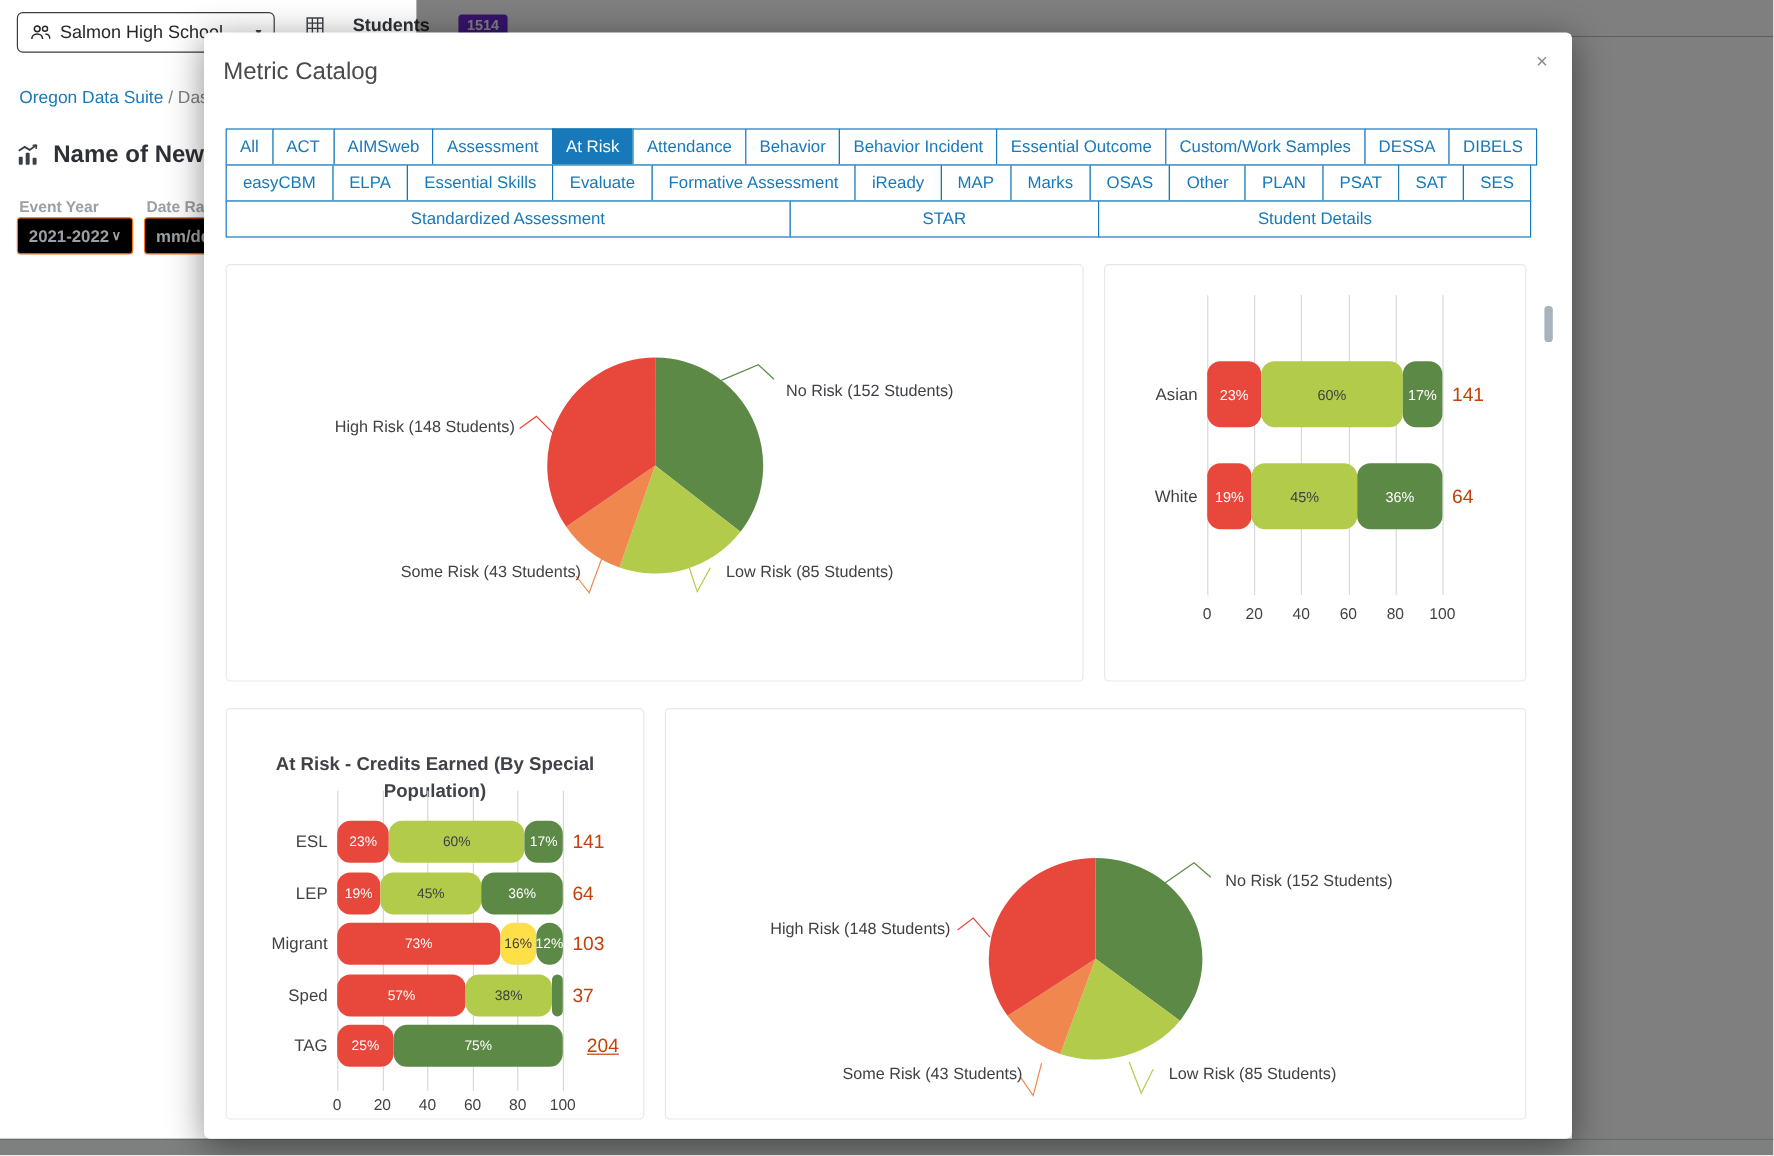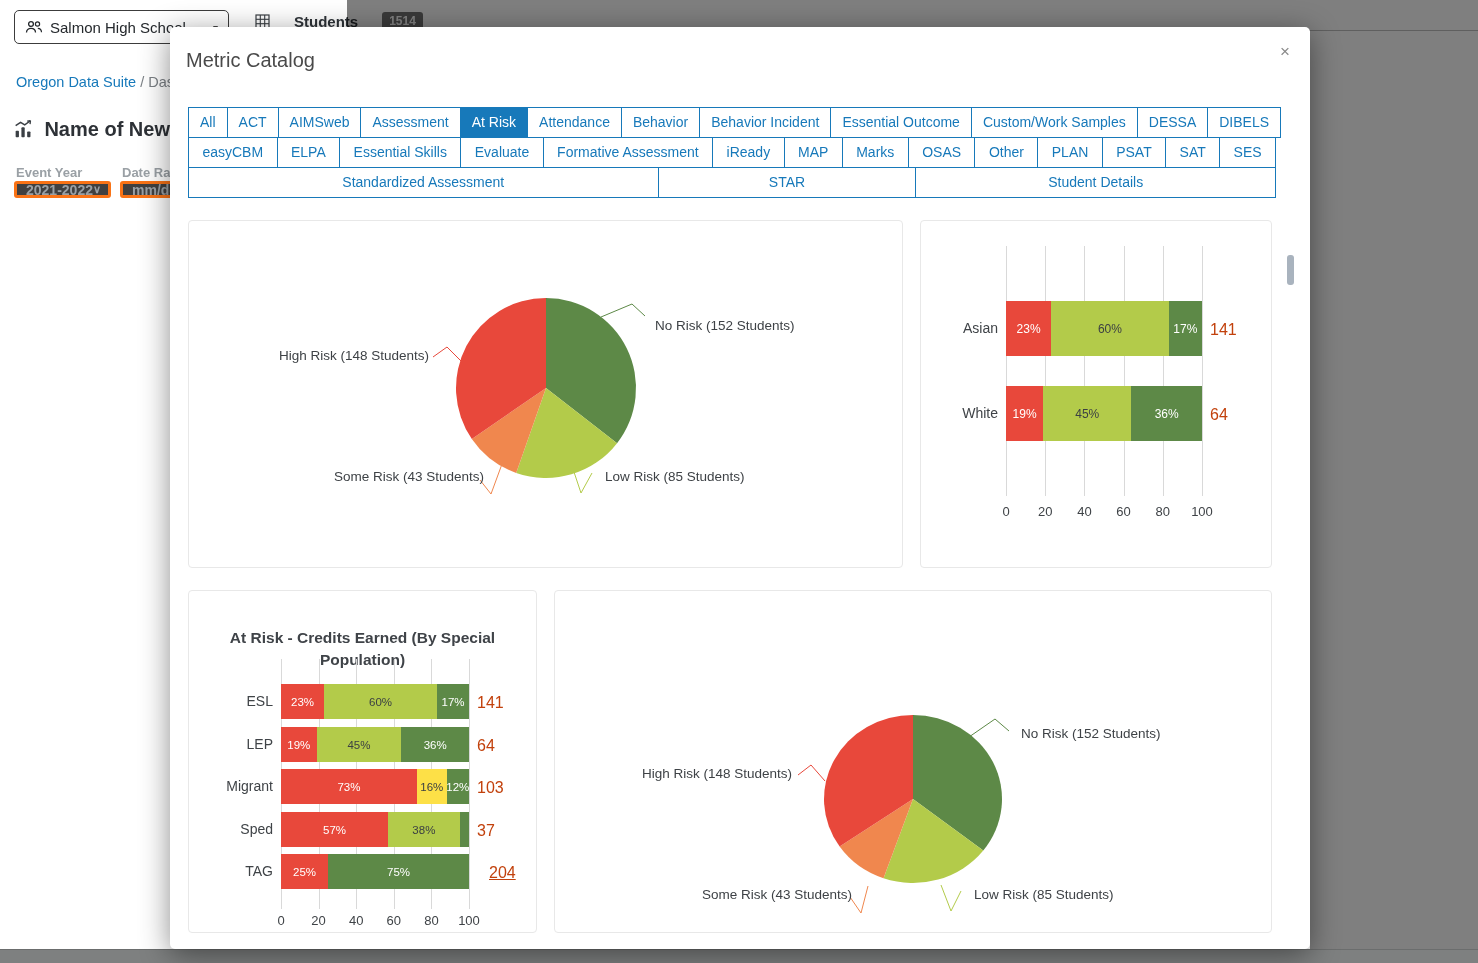--- a/index.html
+++ b/index.html
@@ -8,28 +8,28 @@
   #stage { position:relative; width:1478px; height:963px; overflow:hidden; background:#fff; }
 
   
   .hdr { position:absolute; left:0; top:0; width:1478px; height:31px; background:#fff; z-index:1; }
   .school-btn { position:absolute; left:14px; top:10px; width:215px; height:34px; border:1px solid #3c3c3c;
     border-radius:5px; background:#fff; display:flex; align-items:center; padding:0 10px; gap:7px; z-index:2; }
   .school-btn .txt { font-size:15px; color:#24282c; white-space:nowrap; }
   .school-caret { margin-left:auto; font-size:10px; color:#444; }
   .students-nav { position:absolute; left:255px; top:12px; display:flex; align-items:center; gap:24px; z-index:2; }
   .students-nav .txt { font-size:15px; font-weight:700; color:#2e3338; }
-  .badge { background:#737373; color:#fff; font-size:12px; font-weight:700; padding:2px 7px; border-radius:3px; }
+  .badge { background:#6d28d9; color:#fff; font-size:12px; font-weight:700; padding:2px 7px; border-radius:3px; }
   .crumbs { position:absolute; left:16px; top:74px; width:154px; overflow:hidden; white-space:nowrap; font-size:14.5px; z-index:2; }
   .crumbs .lnk { color:#1779ba; }
   .crumbs .sep,.crumbs .cur { color:#7a7f84; }
   .page-title { position:absolute; left:14px; top:117px; width:156px; overflow:hidden; display:flex; align-items:center; gap:9px; z-index:2; }
   .page-title .txt { font-size:20px; font-weight:700; color:#2d3136; white-space:nowrap; }
   .fld-label { position:absolute; font-size:13px; font-weight:700; color:#9aa0a5; z-index:2; white-space:nowrap; }
-  .fld-box { position:absolute; height:17px; background:#404040; border:3px solid #f97316; border-radius:3px;
+  .fld-box { position:absolute; height:31px; background:#000000; border:1px solid #f97316; border-radius:3px;
     display:flex; align-items:center; padding:0 9px; font-size:14px; font-weight:700; color:#9aa0a5; z-index:2; white-space:nowrap; }
   .footer-strip { position:absolute; left:0; top:949px; width:1478px; height:14px; background:#7e8080; border-top:1px solid #6b6d6d; z-index:3; }
 
   
   .dim-top { position:absolute; left:347px; top:0; width:1131px; height:31px; background:rgba(0,0,0,0.50);
     border-bottom:1px solid rgba(0,0,0,0.25); z-index:4; }
   .dim-right { position:absolute; left:1310px; top:31px; width:168px; height:918px; background:rgba(0,0,0,0.50); z-index:4; }
 
   
   .modal { position:absolute; left:170px; top:27px; width:1140px; height:922px; background:#fff; border-radius:5px;
@@ -50,21 +50,21 @@
   #card2 { left:750px; top:193px; width:352px; height:348px; }
   #card3 { left:18px;  top:563px; width:349px; height:343px; }
   #card4 { left:384px; top:563px; width:718px; height:343px; }
   .card-title { position:absolute; top:20px; left:0; right:0; margin:16px auto; text-align:center; font-size:15.5px;
     font-weight:700; color:#3f4348; line-height:1.4; }
   #card3 .card-title { width:300px; }
 
   .pie-label { position:absolute; font-size:13.5px; color:#3e4246; white-space:nowrap; }
   .pie-label.r { text-align:right; }
   .vline { position:absolute; width:1px; background:#d9d9d9; }
-  .bar-seg { position:absolute; display:flex; align-items:center; justify-content:center; overflow:visible; }
+  .bar-seg { position:absolute; display:flex; align-items:center; justify-content:center; overflow:visible;border-radius:11px; }
   .bar-pct { font-weight:400; white-space:nowrap; }
   .cat-lab { position:absolute; text-align:right; font-size:14px; color:#3f4347; }
   .tot-lab { position:absolute; font-size:16px; color:#c2410c; }
   .tick-lab { position:absolute; width:34px; text-align:center; font-size:13px; color:#3f4347; }
   .chart-svg { position:absolute; left:0; top:0; }
 
   .scroll-thumb { position:absolute; left:1117px; top:228px; width:7px; height:30px; background:#a9b3be; border-radius:3px; cursor:pointer; }
 </style>
 </head>
 <body>

